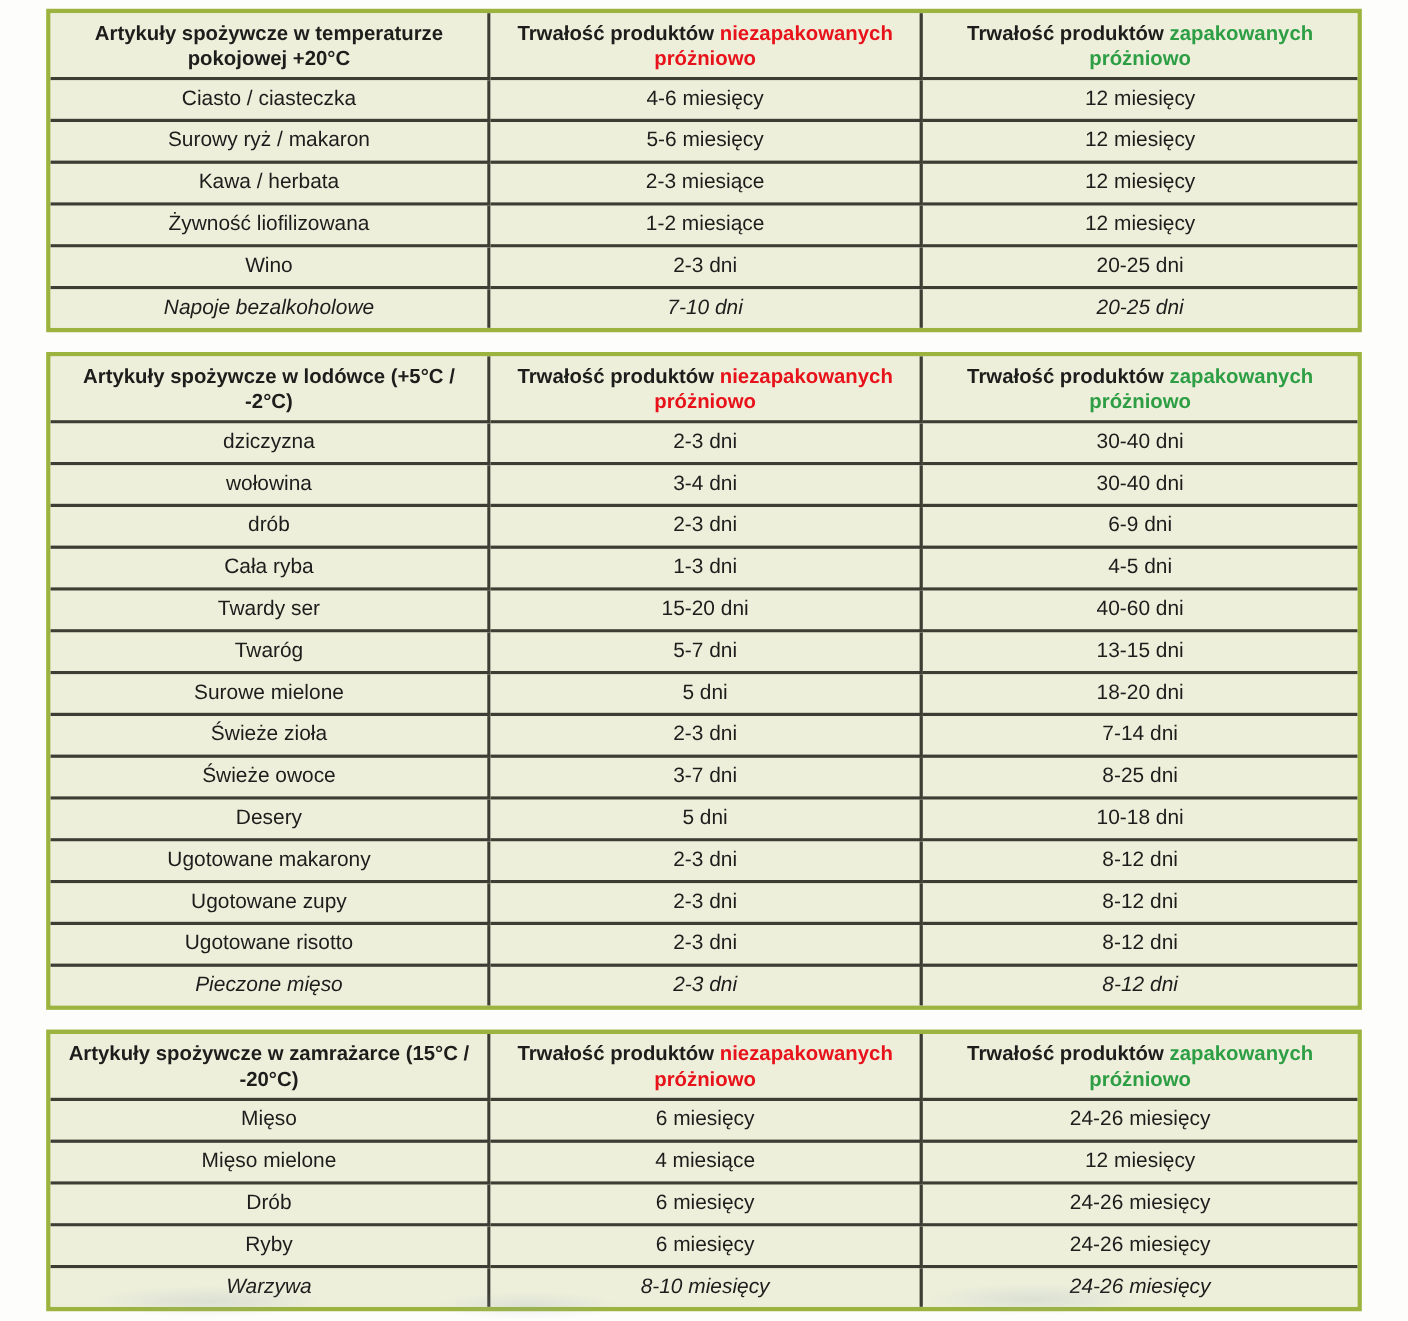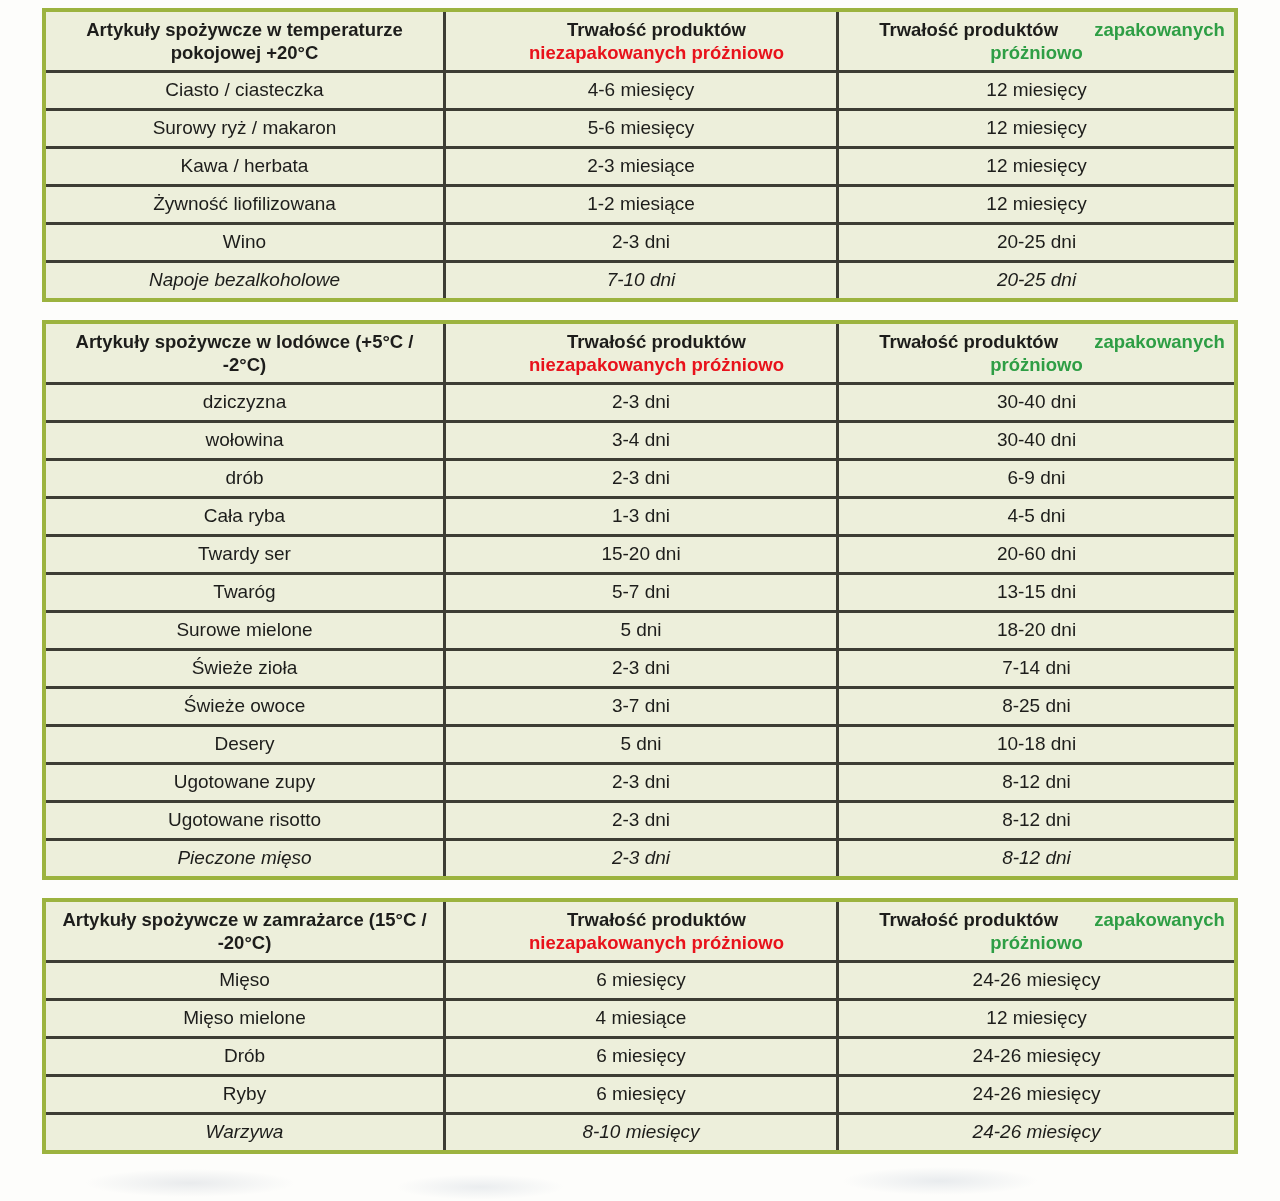--- a/index.html
+++ b/index.html
@@ -70,21 +70,21 @@
     font-size: 18.5px;
     height: 58px;
     line-height: 1.25;
   }
   .tbl td {
     height: 35px;
     font-weight: normal;
   }
   .red { color: #e8121b; }
   .green { color: #2e9e45; }
-  .hdr-label { display: inline; margin-left: 31px; }
+  .hdr-label { display: inline; }
 </style>
 </head>
 <body>
 
 <div class="page">
   <div id="tables-root">
       <table class="tbl">
         <colgroup>
           <col class="c1">
           <col class="c2">
@@ -160,21 +160,21 @@
             <td>6-9 dni</td>
           </tr>
           <tr>
             <td>Cała ryba</td>
             <td>1-3 dni</td>
             <td>4-5 dni</td>
           </tr>
           <tr>
             <td>Twardy ser</td>
             <td>15-20 dni</td>
-            <td>20-60 dni</td>
+            <td>40-60 dni</td>
           </tr>
           <tr>
             <td>Twaróg</td>
             <td>5-7 dni</td>
             <td>13-15 dni</td>
           </tr>
           <tr>
             <td>Surowe mielone</td>
             <td>5 dni</td>
             <td>18-20 dni</td>
@@ -186,20 +186,25 @@
           </tr>
           <tr>
             <td>Świeże owoce</td>
             <td>3-7 dni</td>
             <td>8-25 dni</td>
           </tr>
           <tr>
             <td>Desery</td>
             <td>5 dni</td>
             <td>10-18 dni</td>
+          </tr>
+          <tr>
+            <td>Ugotowane makarony</td>
+            <td>2-3 dni</td>
+            <td>8-12 dni</td>
           </tr>
           <tr>
             <td>Ugotowane zupy</td>
             <td>2-3 dni</td>
             <td>8-12 dni</td>
           </tr>
           <tr>
             <td>Ugotowane risotto</td>
             <td>2-3 dni</td>
             <td>8-12 dni</td>

